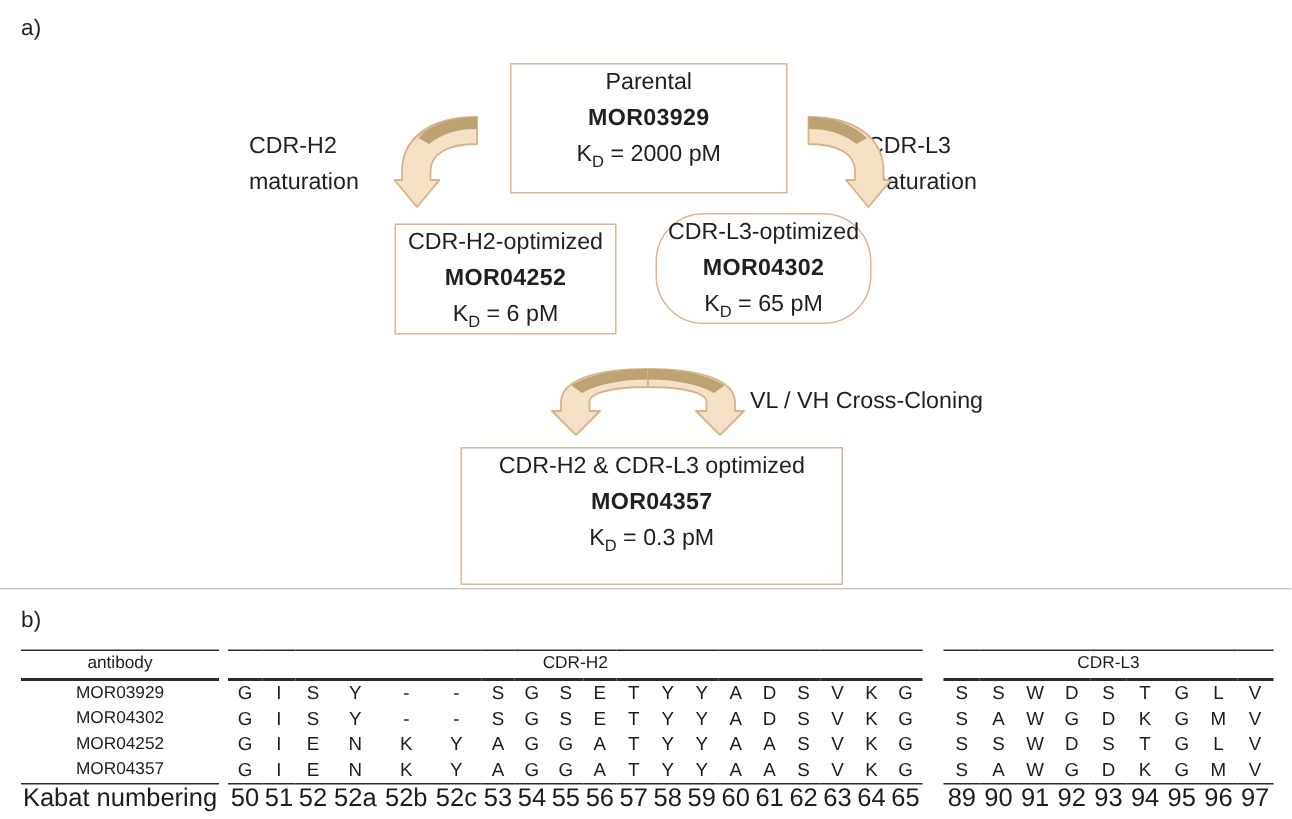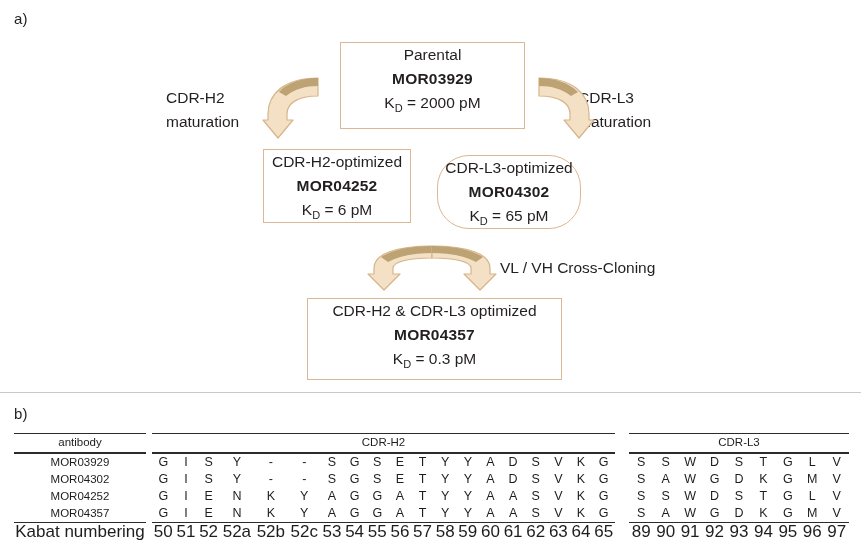--- a/index.html
+++ b/index.html
@@ -58,22 +58,22 @@
   }
   .mor-box .line.bold { font-weight: bold; letter-spacing: .2px; }
   .mor-box .line .sub {
     font-size: 11px;
     vertical-align: sub;
     line-height: 0;
   }
 
   #box-parental { left: 340px; top: 42px; width: 185px; height: 87px; }
   #box-h2opt    { left: 263px; top: 149px; width: 148px; height: 74px; }
-  #box-l3opt    { left: 437px; top: 155px; width: 144px; height: 74px; border-radius: 32px; }
-  #box-both     { left: 307px; top: 298px; width: 255px; height: 82px; }
+  #box-l3opt    { left: 437px; top: 142px; width: 144px; height: 74px; border-radius: 32px; }
+  #box-both     { left: 307px; top: 298px; width: 255px; height: 92px; }
 
   
   .mat-label {
     position: absolute;
     font-size: 15.5px;
     line-height: 24px;
     color: #231f20;
     white-space: nowrap;
   }
   #label-h2-mat { left: 166px; top: 86px; text-align: left; }

